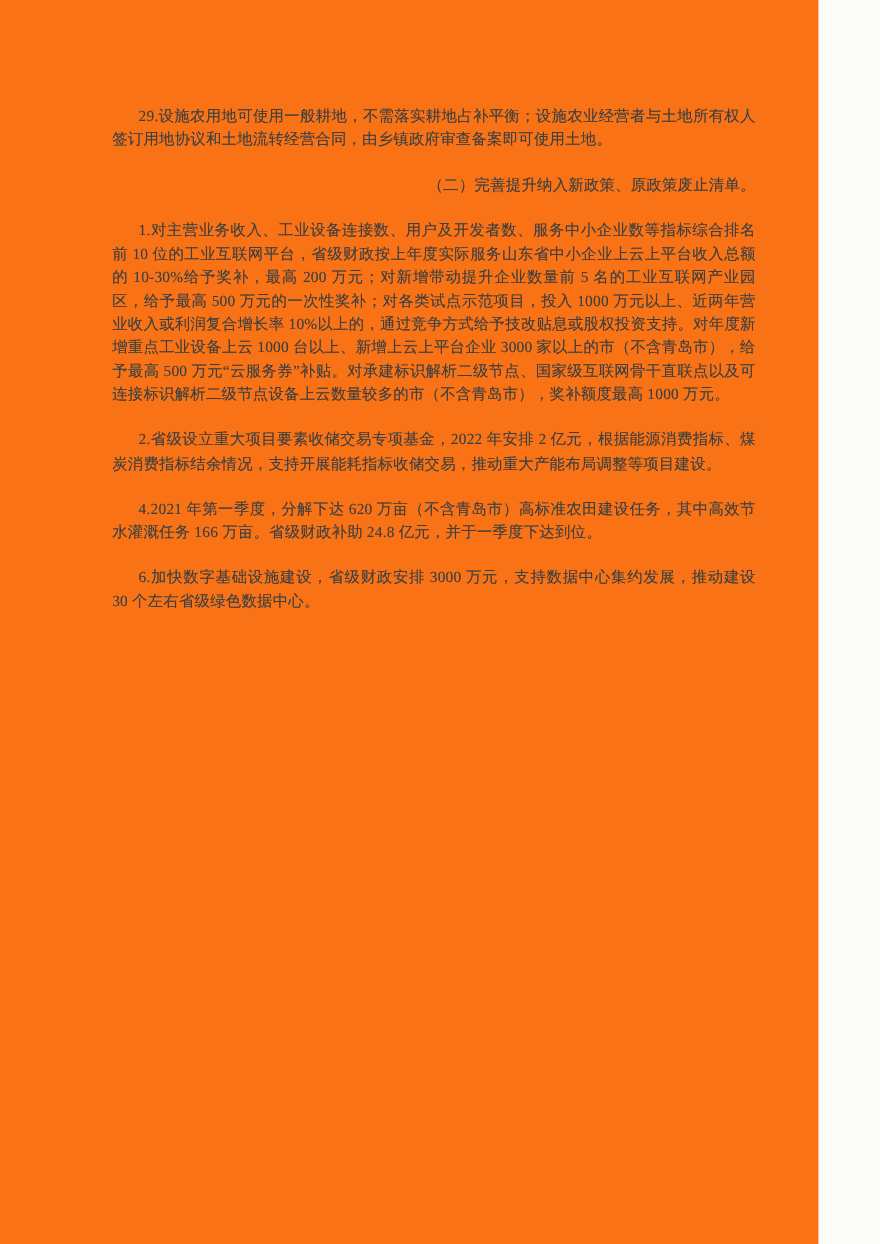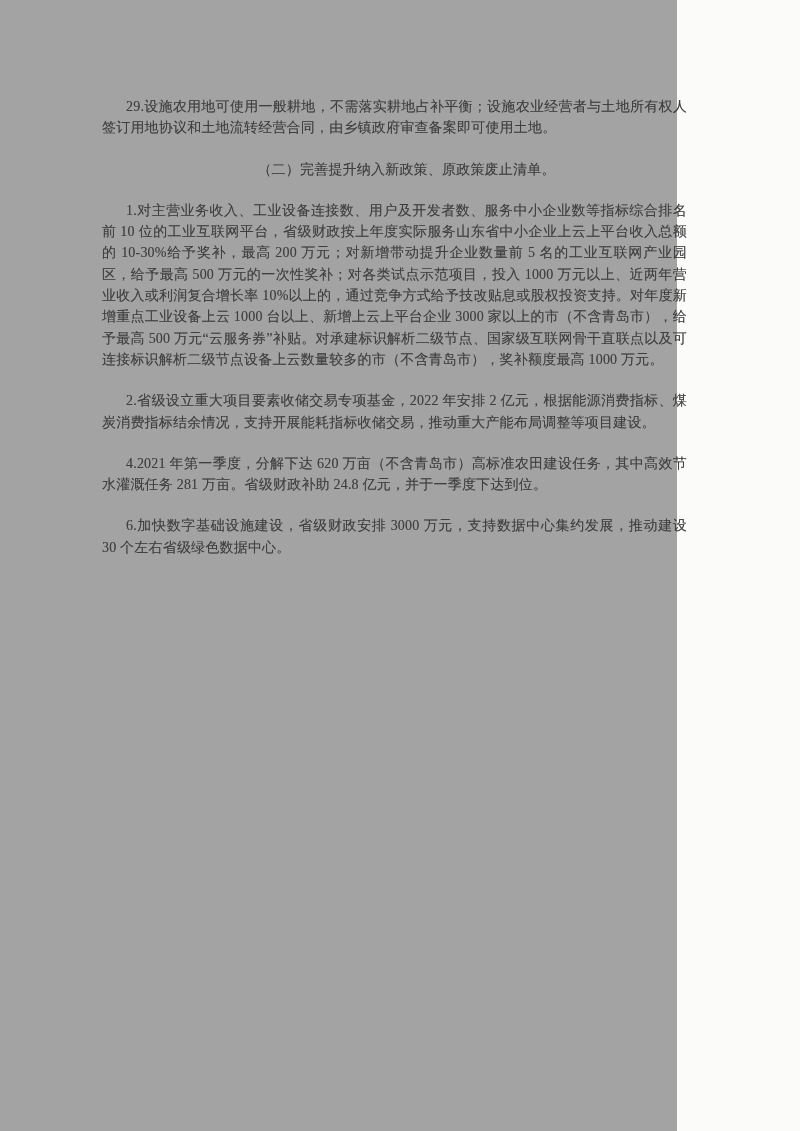--- a/index.html
+++ b/index.html
@@ -7,49 +7,49 @@
     padding: 0;
   }
   body {
     width: 800px;
     height: 1131px;
     background: #fbfbfa;
     overflow: hidden;
   }
   .page {
     box-sizing: border-box;
-    width: 677px;
+    width: 744px;
     height: 1131px;
-    background: #a3a3a3;
+    background: #f97316;
     padding: 96px 90px 0 102px;
   }
   .content {
     width: 585px;
   }
   p.doc-par {
     font-family: "Liberation Serif", "DejaVu Serif", serif;
     font-size: 14px;
     line-height: 21.3px;
     color: #3f3f3f;
     text-align: justify;
     text-justify: inter-ideograph;
     text-indent: 24px;
     margin: 0 0 20px 0;
     letter-spacing: 0.2px;
     text-shadow: 0 0 0.6px rgba(80,80,80,0.55);
   }
   p.doc-par.heading {
-    text-align: center;
+    text-align: right;
   }
 </style>
 </head>
 <body>
 
 <div class="page">
   <div class="content">
       <p class="doc-par">29.设施农用地可使用一般耕地，不需落实耕地占补平衡；设施农业经营者与土地所有权人签订用地协议和土地流转经营合同，由乡镇政府审查备案即可使用土地。</p>
       <p class="doc-par heading">（二）完善提升纳入新政策、原政策废止清单。</p>
       <p class="doc-par">1.对主营业务收入、工业设备连接数、用户及开发者数、服务中小企业数等指标综合排名前 10 位的工业互联网平台，省级财政按上年度实际服务山东省中小企业上云上平台收入总额的 10-30%给予奖补，最高 200 万元；对新增带动提升企业数量前 5 名的工业互联网产业园区，给予最高 500 万元的一次性奖补；对各类试点示范项目，投入 1000 万元以上、近两年营业收入或利润复合增长率 10%以上的，通过竞争方式给予技改贴息或股权投资支持。对年度新增重点工业设备上云 1000 台以上、新增上云上平台企业 3000 家以上的市（不含青岛市），给予最高 500 万元“云服务券”补贴。对承建标识解析二级节点、国家级互联网骨干直联点以及可连接标识解析二级节点设备上云数量较多的市（不含青岛市），奖补额度最高 1000 万元。</p>
       <p class="doc-par">2.省级设立重大项目要素收储交易专项基金，2022 年安排 2 亿元，根据能源消费指标、煤炭消费指标结余情况，支持开展能耗指标收储交易，推动重大产能布局调整等项目建设。</p>
-      <p class="doc-par">4.2021 年第一季度，分解下达 620 万亩（不含青岛市）高标准农田建设任务，其中高效节水灌溉任务 281 万亩。省级财政补助 24.8 亿元，并于一季度下达到位。</p>
+      <p class="doc-par">4.2021 年第一季度，分解下达 620 万亩（不含青岛市）高标准农田建设任务，其中高效节水灌溉任务 166 万亩。省级财政补助 24.8 亿元，并于一季度下达到位。</p>
       <p class="doc-par">6.加快数字基础设施建设，省级财政安排 3000 万元，支持数据中心集约发展，推动建设 30 个左右省级绿色数据中心。</p>
     </div>
 </div>
 
 </body></html>

